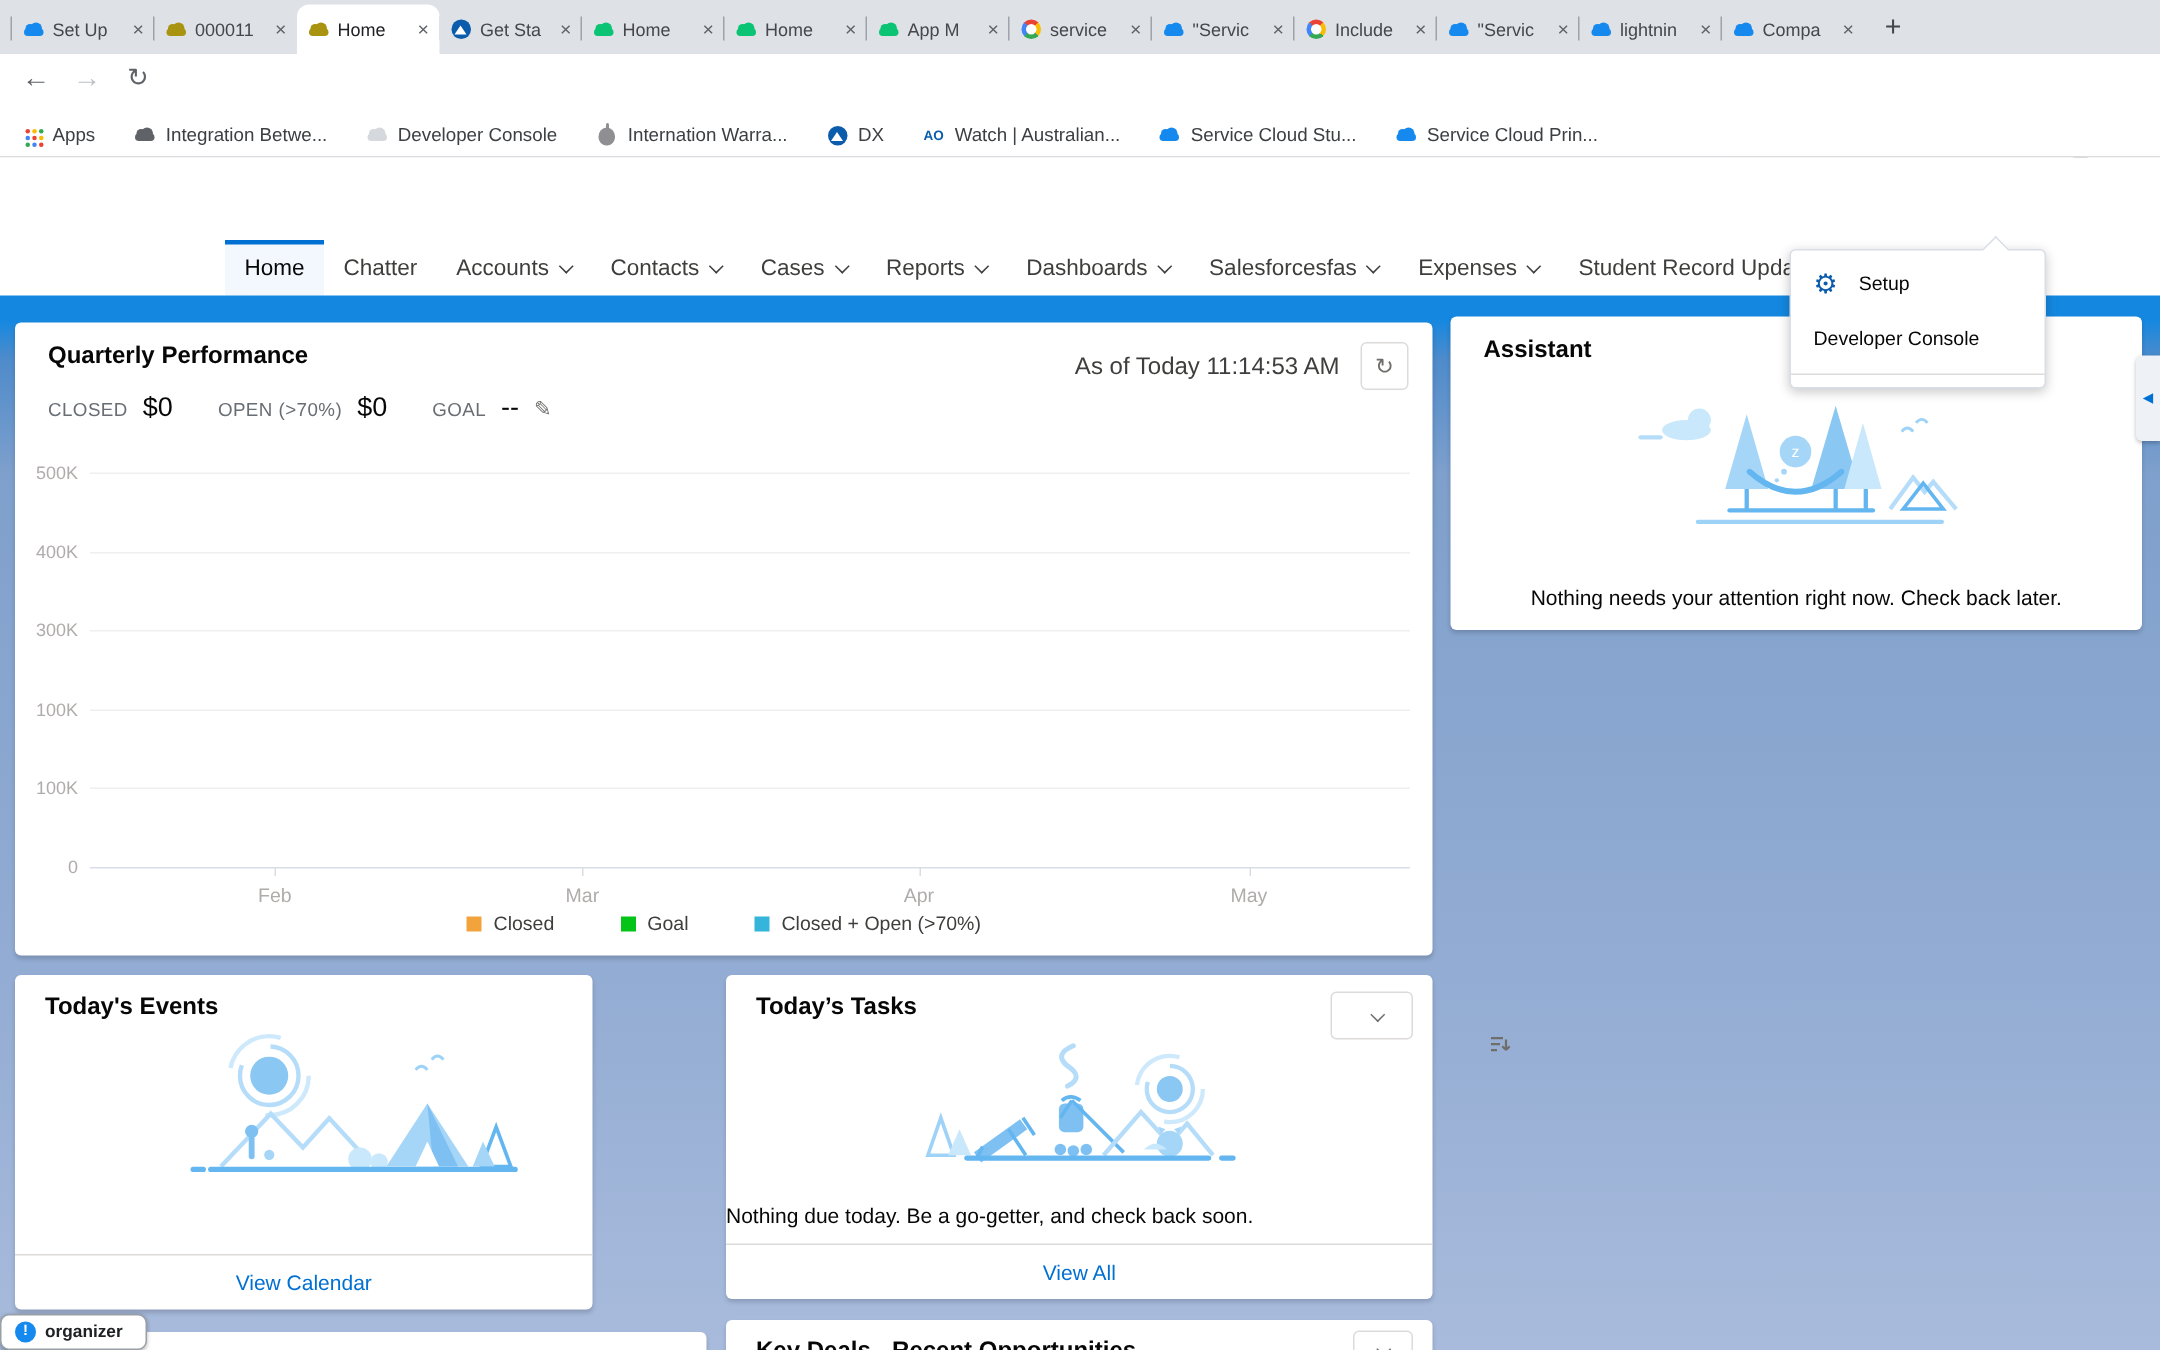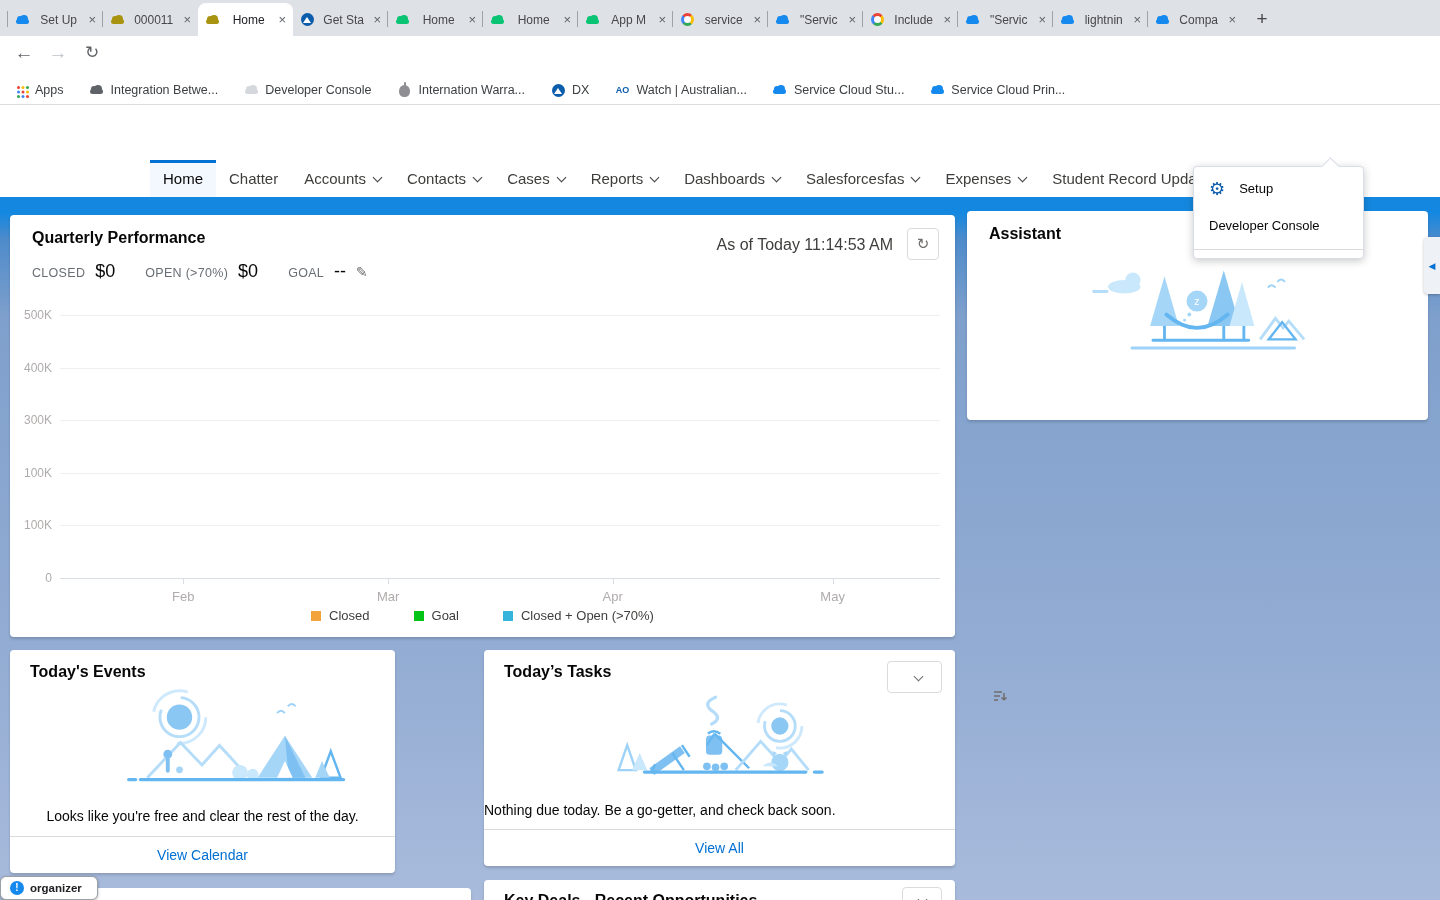--- a/index.html
+++ b/index.html
@@ -4,21 +4,21 @@
 <style>
   html,body{margin:0;padding:0;background:#fff;font-family:"Liberation Sans","DejaVu Sans",sans-serif;}
   #screen{position:relative;width:1440px;height:900px;overflow:hidden;background:#fff;}
 
   
   #tabstrip{position:absolute;left:0;top:0;width:1440px;height:36px;background:#DEE1E6;display:flex;align-items:flex-end;padding-left:8px;box-sizing:border-box;}
   .tab{height:33px;width:95px;min-width:0;display:flex;align-items:center;gap:6px;padding:0 7px;font-size:12px;color:#45474A;position:relative;border-radius:8px 8px 0 0;box-sizing:border-box;}
   .tab:not(.active)::before{content:"";position:absolute;left:-1px;top:8px;width:1px;height:16px;background:#9EA3A9;}
   .tab.active{background:#fff;color:#202124;z-index:2;}
   .tab.active::before{display:none;}
-  .tlabel{flex:1;white-space:nowrap;overflow:hidden;text-align:center;}
+  .tlabel{flex:1;white-space:nowrap;overflow:hidden;}
   .tclose{font-size:13px;color:#5F6368;flex:0 0 auto;}
   .newtab{width:30px;height:30px;margin:0 0 2px 4px;font-size:19px;color:#45474A;display:flex;align-items:center;justify-content:center;border-radius:50%;}
   .fav{flex:0 0 14px;height:14px;display:flex;align-items:center;justify-content:center;}
   .mini-cloud{width:13px;height:5px;border-radius:4px;background:currentColor;position:relative;display:inline-block;margin-top:3px;}
   .mini-cloud::before{content:"";position:absolute;width:6px;height:6px;border-radius:50%;background:currentColor;left:1px;top:-3px;}
   .mini-cloud::after{content:"";position:absolute;width:8px;height:8px;border-radius:50%;background:currentColor;left:4px;top:-4px;}
   .cloud-blue-icon{color:#1589EE}.cloud-olive-icon{color:#A99412}.cloud-green-icon{color:#0AC473}
   .cloud-dark-icon{color:#5F6368}.cloud-gray-icon{color:#D5D8DC}
   .google-icon{width:13px;height:13px;border-radius:50%;background:conic-gradient(from -45deg,#EA4335 0 25%,#FBBC05 0 50%,#34A853 0 75%,#4285F4 0 100%);position:relative;}
   .google-icon::before{content:"";position:absolute;left:3px;top:3px;width:7px;height:7px;border-radius:50%;background:#fff;}
@@ -483,20 +483,21 @@
         <circle cx="130" cy="44" r="11" fill="#A5D6F8"></circle>
           <text x="130" y="48" font-size="11" fill="#fff" text-anchor="middle" font-family="Liberation Sans,sans-serif">z</text>
         <circle cx="122" cy="58" r="2" fill="#A5D6F8"></circle>
           <circle cx="117" cy="64" r="1.5" fill="#A5D6F8"></circle>
         <path d="M204 30q4-5 8 0M214 24q4-5 8 0" stroke="#9ED3F7" fill="none" stroke-width="2"></path>
         <path d="M196 84l16-22 8 10 6-7 16 19" fill="none" stroke="#B5DDF9" stroke-width="3"></path>
         <path d="M205 84l14-18 14 18z" fill="none" stroke="#64B6F0" stroke-width="2.5"></path>
         <path d="M84 85h100" stroke="#64B6F0" stroke-width="3" stroke-linecap="round"></path>
         <path d="M62 93h170" stroke="#9ED3F7" stroke-width="3" stroke-linecap="round"></path>
       </svg>
+      <div class="cmsg">Nothing needs your attention right now. Check back later.</div>
     </div>
 
     <div class="edgetab">
         <span>◀</span>
       </div>
 
     <div id="events" class="card">
       <div class="cardtitle">Today's Events</div>
       <svg width="240" height="122" viewBox="0 0 240 125">
         <circle cx="58" cy="36" r="13" fill="#8AC7F3"></circle>
@@ -510,21 +511,20 @@
         <path d="M166 55l21 43h-17z" fill="#7EC0F2"></path>
         <path d="M158 98l8-17 8 17z" fill="#fff"></path>
         <path d="M203 98l10-27 10 27z" fill="none" stroke="#64B6F0" stroke-width="2.5"></path>
         <path d="M197 98l7-17 8 17z" fill="#A5D6F8"></path>
         <circle cx="46" cy="74" r="4.5" fill="#7EC0F2"></circle>
           <path d="M46 79v12" stroke="#7EC0F2" stroke-width="4" stroke-linecap="round"></path>
         <circle cx="58" cy="90" r="3.5" fill="#A5D6F8"></circle>
         <path d="M18 100h208" stroke="#64B6F0" stroke-width="3.5" stroke-linecap="round"></path>
         <path d="M6 100h7" stroke="#64B6F0" stroke-width="3.5" stroke-linecap="round"></path>
       </svg>
-      <div class="cmsg">Looks like you're free and clear the rest of the day.</div>
       <div class="cardfoot">
           <span>View Calendar</span>
         </div>
     </div>
 
     <div id="tasks" class="card">
       <div class="cardtitle">Today’s Tasks</div>
       <div class="sortbtn">
         <span>
             <svg width="14" height="12" viewBox="0 0 14 12">

